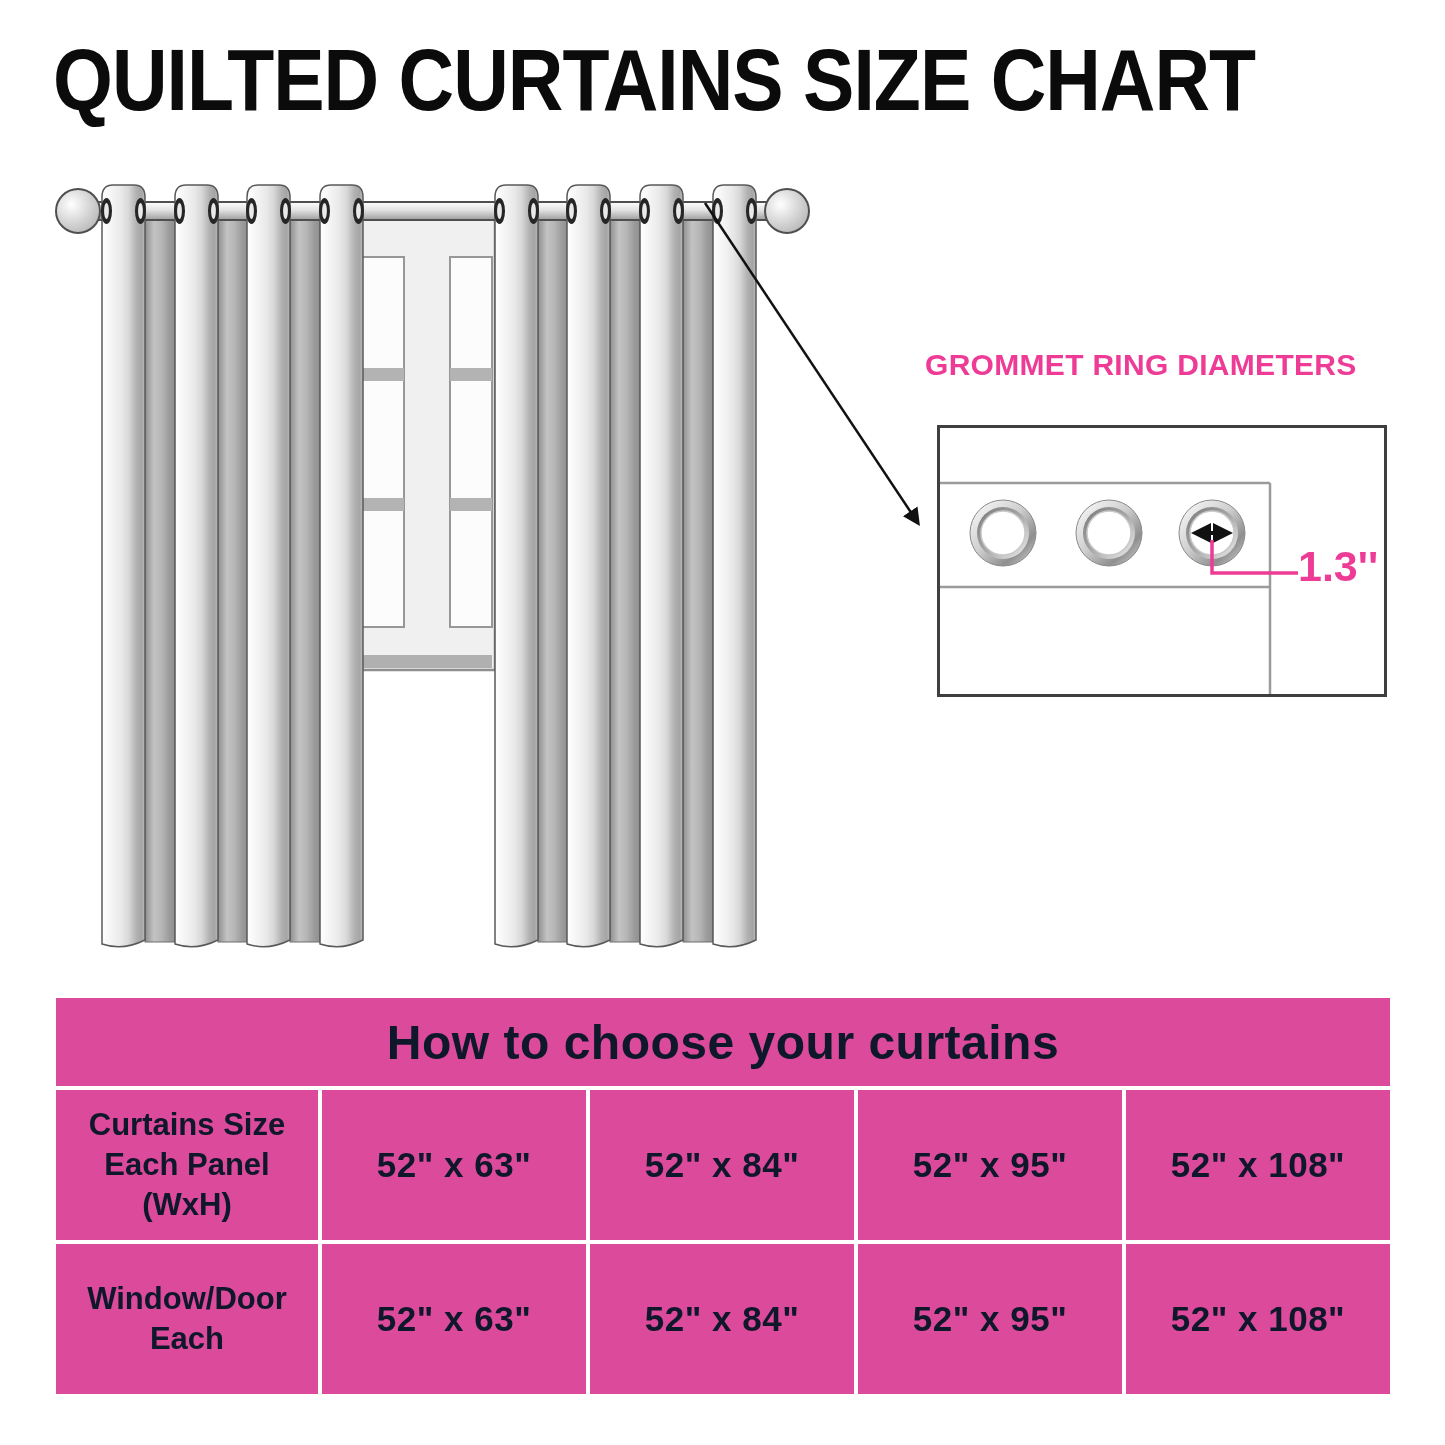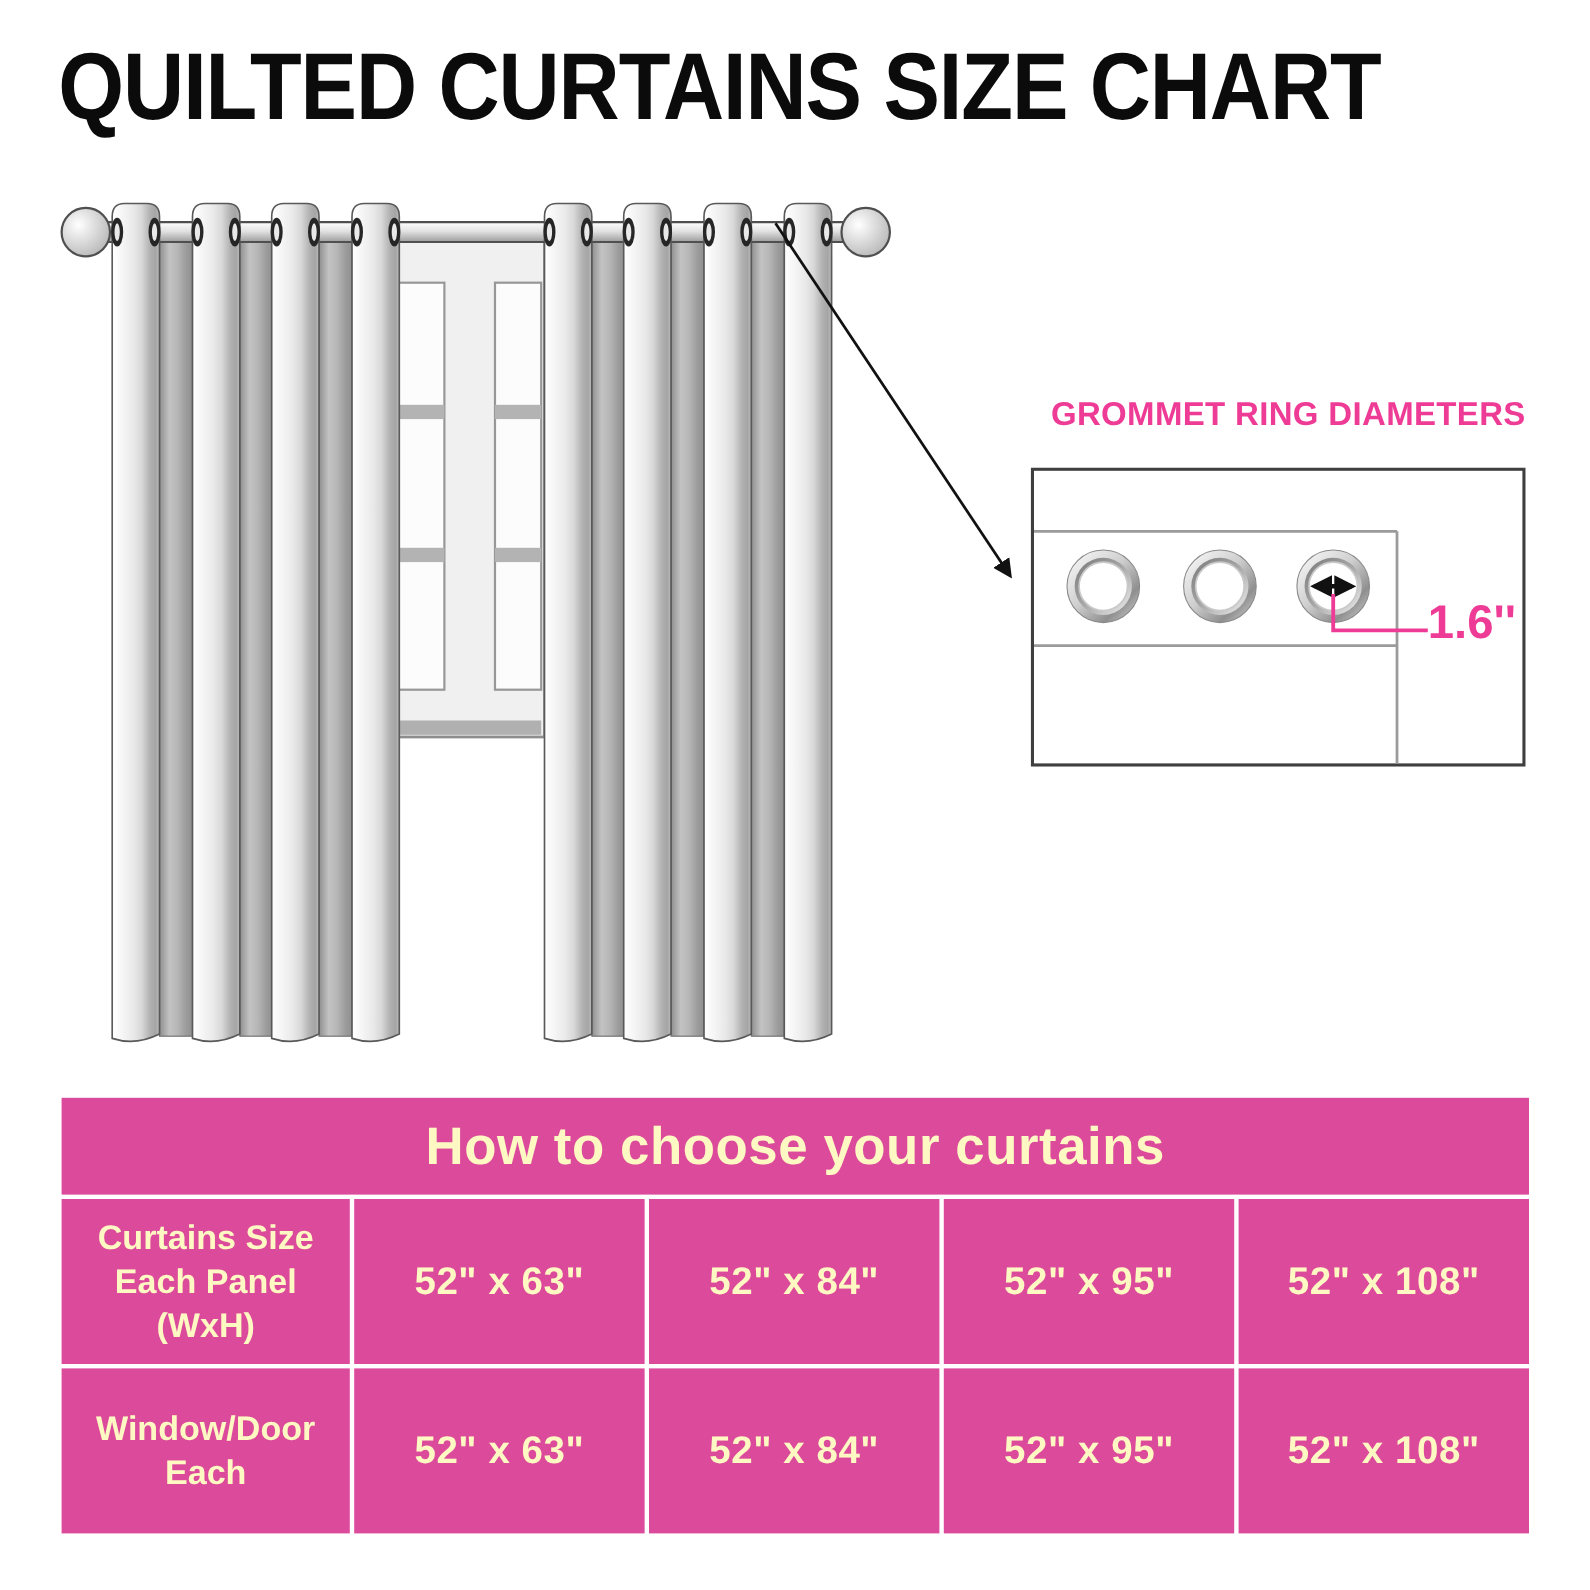--- a/index.html
+++ b/index.html
@@ -13,41 +13,41 @@
 
   .main-title{
     position:absolute;left:53px;top:30px;width:1340px;
     font-size:77px;font-weight:900;color:#0b0b0b;letter-spacing:-1px;
     white-space:nowrap;transform:scale(1,1.12);transform-origin:left top;
   }
 
   .curtain-svg{position:absolute;left:40px;top:150px;}
 
   .grommet-heading{
-    position:absolute;left:925px;top:360px;width:462px;
-    text-align:right;font-size:30px;font-weight:800;letter-spacing:.3px;
+    position:absolute;left:925px;top:348px;width:462px;
+    text-align:left;font-size:30px;font-weight:800;letter-spacing:.3px;
     color:var(--accent,#EE3C96);white-space:nowrap;
   }
   .grommet-svg{position:absolute;left:937px;top:425px;}
   .diameter-label{
     position:absolute;left:1298px;top:542px;
     font-size:43px;font-weight:800;color:var(--accent,#EE3C96);
     white-space:nowrap;
   }
 
   .size-table{
     position:absolute;left:56px;top:998px;width:1334px;height:396px;
     display:grid;
     grid-template-columns:262px 1fr 1fr 1fr 1fr;
     grid-template-rows:88px 150px 150px;
     gap:4px;background:#ffffff;
   }
   .size-table .cell{
     background:var(--table-pink,#DC4A9C);
-    color:#fef9c3;display:flex;align-items:center;justify-content:center;
+    color:#0f172a;display:flex;align-items:center;justify-content:center;
     text-align:center;
   }
   .cell.thead{grid-column:1 / -1;font-size:48px;font-weight:600;letter-spacing:.5px;}
   .cell.rowhead{font-size:31px;font-weight:600;line-height:1.28;padding:12px 14px;}
   .cell.size{font-size:35px;font-weight:600;letter-spacing:.5px;}
 </style>
 </head>
 <body>
 
 <div class="page">
@@ -172,21 +172,21 @@
 
     <use href="#grommetRing" x="66" y="108"></use>
     <use href="#grommetRing" x="172" y="108"></use>
     <use href="#grommetRing" x="275" y="108"></use>
 
     <line x1="258" y1="108" x2="292" y2="108" stroke="#111111" stroke-width="4" marker-start="url(#ah2)" marker-end="url(#ah2)"></line>
 
     <polyline points="275,115 275,148 361,148" fill="none" stroke="#EE3C96" stroke-width="3.5"></polyline>
   </svg>
 
-  <div class="diameter-label">1.6''</div>
+  <div class="diameter-label">1.3''</div>
 
   <div class="size-table">
     <div class="cell thead">How to choose your curtains</div>
 
     <div class="cell rowhead">Curtains Size Each Panel (WxH)</div>
     <div class="cell size">52" x 63"</div>
     <div class="cell size">52" x 84"</div>
     <div class="cell size">52" x 95"</div>
     <div class="cell size">52" x 108"</div>
 

